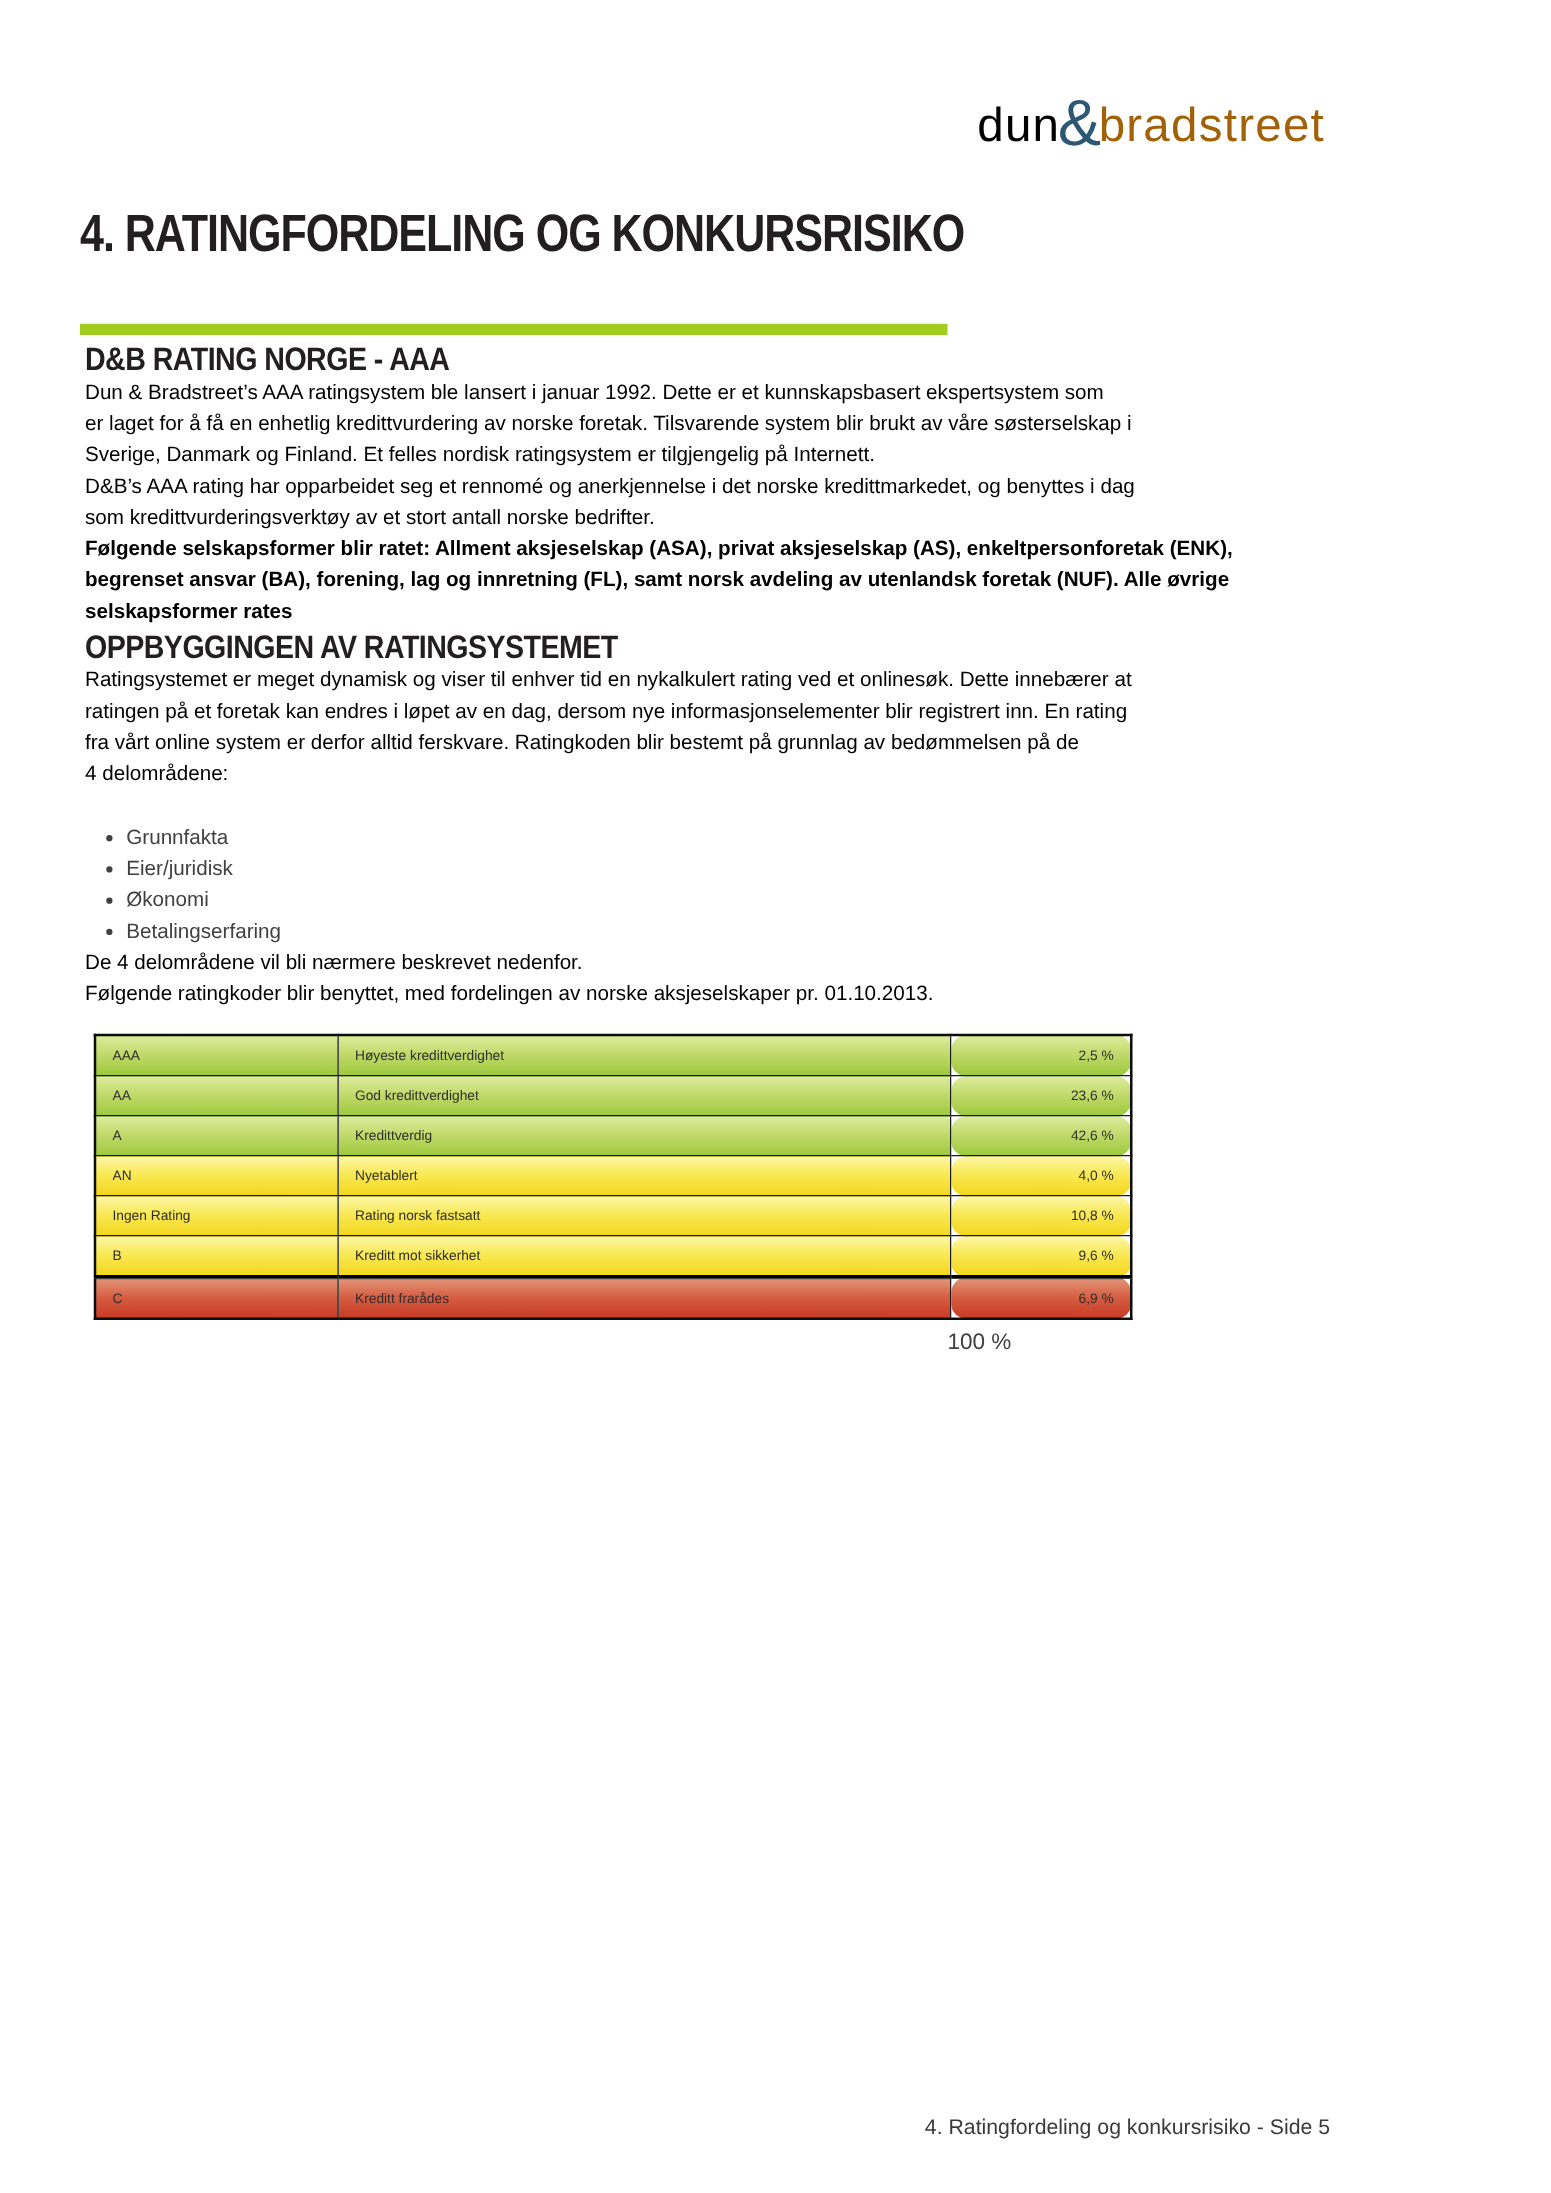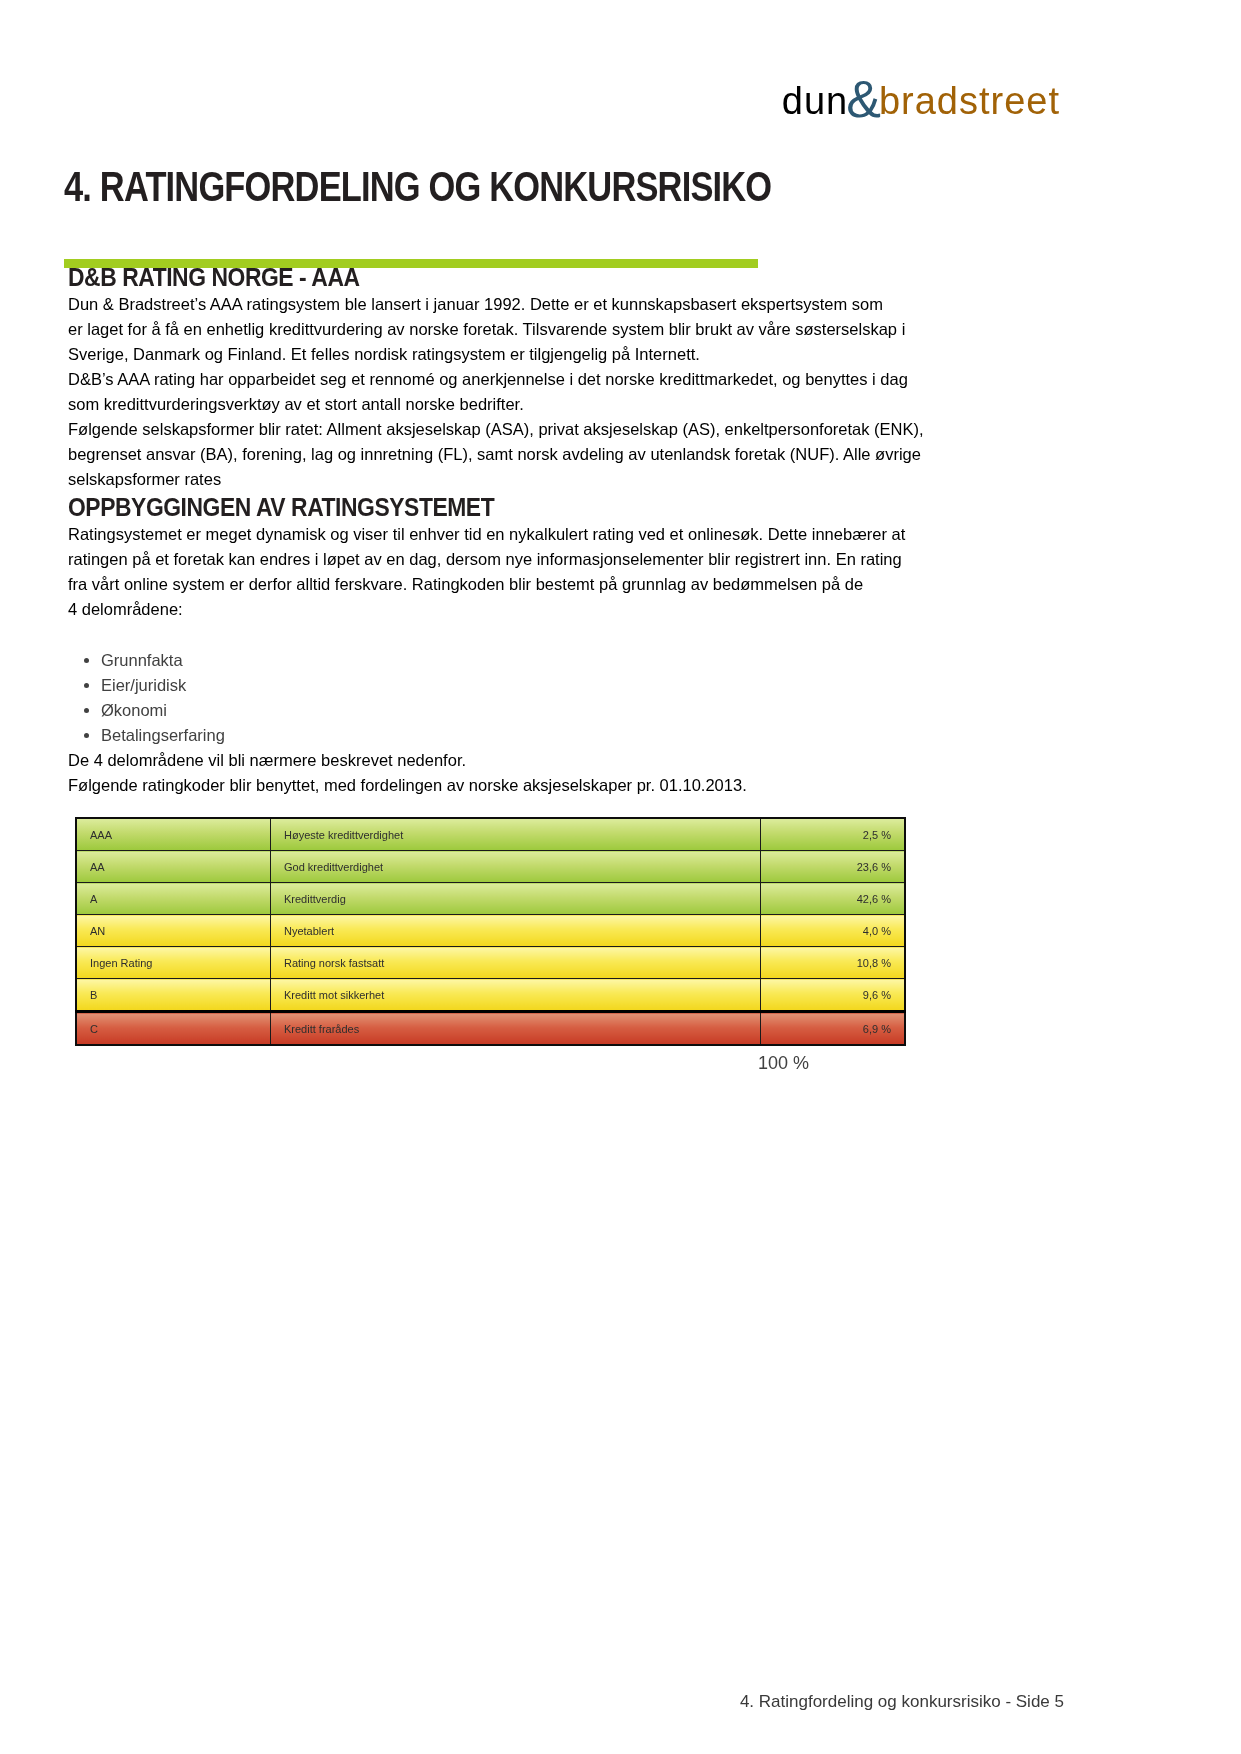--- a/index.html
+++ b/index.html
@@ -25,38 +25,38 @@
     position:absolute;left:64px;top:166px;margin:0;
     font-size:42px;line-height:1;font-weight:900;color:#231f20;
     letter-spacing:-1px;white-space:nowrap;
     transform:scaleX(0.82);transform-origin:left center;
   }
   .accent-bar{
     position:absolute;left:64px;top:259px;width:694px;height:9px;
     background:#a2cd20;
   }
 
-  .content{position:absolute;left:68px;top:262px;width:948px;}
+  .content{position:absolute;left:68px;top:272px;width:948px;}
 
   h2.section-heading{
     margin:0;font-size:26px;line-height:30px;font-weight:900;color:#231f20;
     letter-spacing:-0.5px;white-space:nowrap;
     transform:scaleX(0.88);transform-origin:left center;
   }
   .sh1{margin-top:84px;}
   .sh2{margin-top:64px;}
 
   
   p.body-text{
     margin:0;font-size:16.5px;line-height:25px;color:#000000;
     white-space:pre-line;
   }
   .p1{margin-top:26px;}
   .p2{margin-top:26px;}
-  .p3{margin-top:25px;}
+  .p3{margin-top:25px;font-weight:bold;}
   .p4{margin-top:32px;}
   .p5{margin-top:30px;}
   .p6{margin-top:27px;}
 
   ul.area-list{
     margin:26px 0 0 0;padding:0 0 0 33px;list-style:disc;
   }
   ul.area-list li{
     font-size:16.5px;line-height:25px;color:#414141;
   }
@@ -65,21 +65,21 @@
   table.rating-table{
     margin:19px 0 0 7px;border-collapse:collapse;table-layout:fixed;
     width:747px;border:2px solid #0d0d0d;
   }
   table.rating-table td{
     height:31px;padding:0 13px;font-size:11px;color:#2e2e2e;
     border:1px solid #1a1a1a;overflow:hidden;white-space:nowrap;
   }
   td.col-code{width:167px;}
   td.col-label{width:463px;}
-  td.col-value{width:117px;text-align:right;}
+  td.col-value{width:117px;text-align:right;border-radius:12px;}
 
   tr.band-green td{background:linear-gradient(to bottom,#dcec9c 0%,#c2da6c 45%,#9dc93d 100%);}
   tr.band-yellow td{background:linear-gradient(to bottom,#fdf7a6 0%,#f9e955 45%,#f2d71c 100%);}
   tr.band-red td{
     background:linear-gradient(to bottom,#e29376 0%,#d65f43 45%,#c73a24 100%);
     border-top:3px solid #000000;
   }
 
   .table-total{
     width:754px;margin-top:7px;padding-right:13px;box-sizing:border-box;

